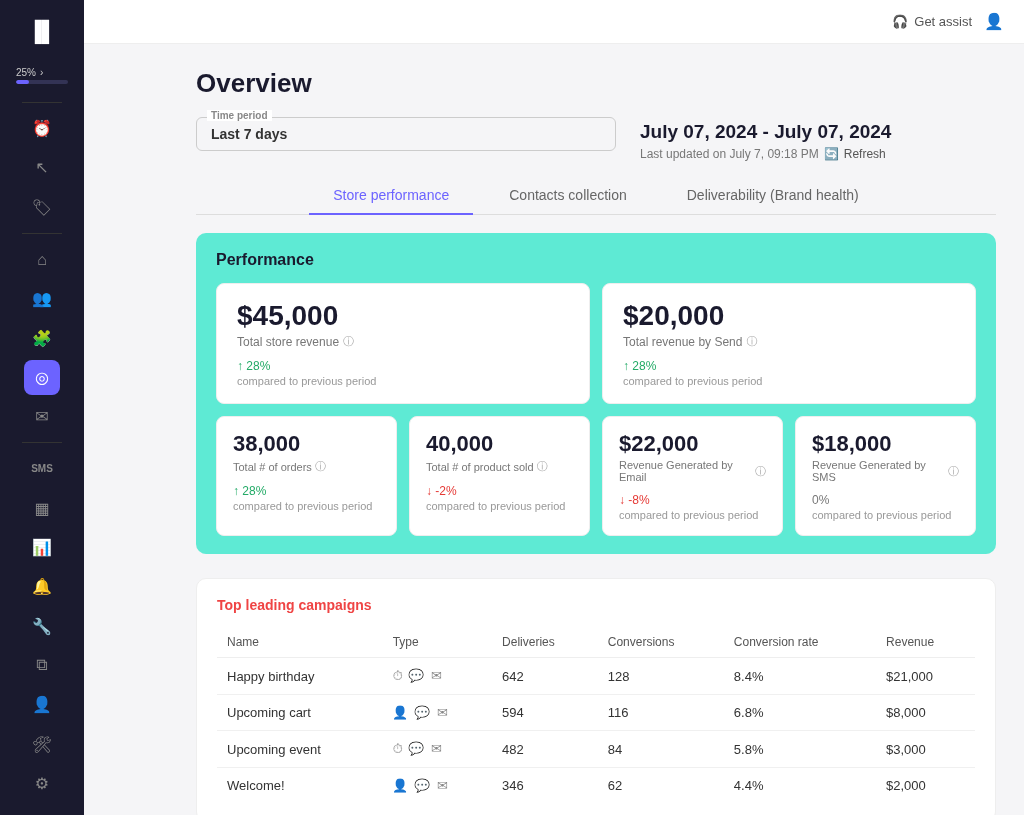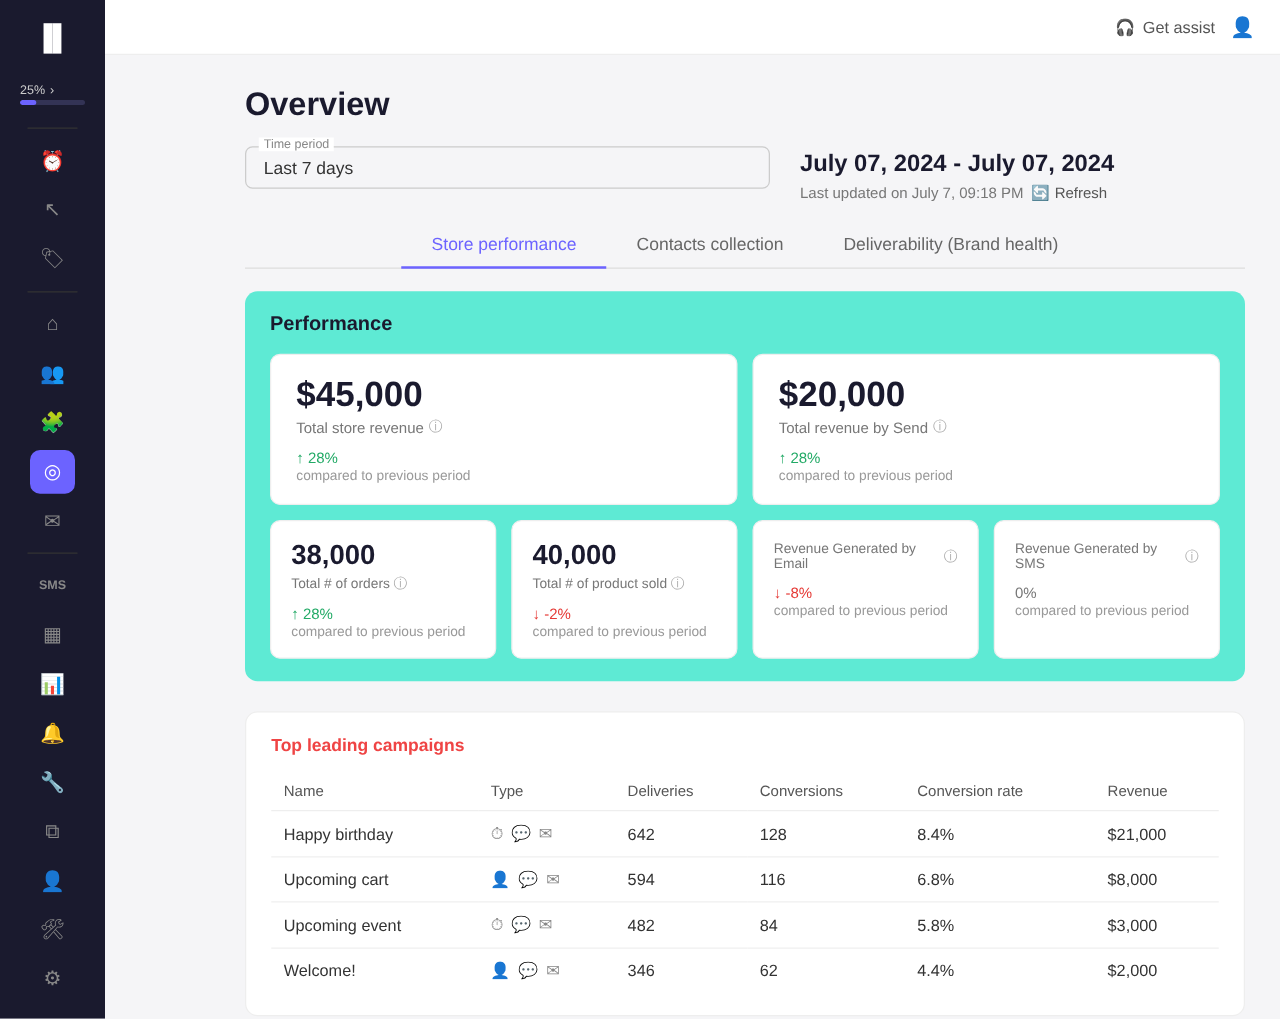--- a/index.html
+++ b/index.html
@@ -111,20 +111,21 @@
       align-items: flex-start;
       gap: 24px;
       margin-bottom: 16px;
     }
     .time-period-box {
       border: 1px solid #ccc;
       border-radius: 6px;
       padding: 8px 14px;
       width: 420px;
       position: relative;
+      font-weight: bold;
     }
     .time-period-label {
       font-size: 10px;
       color: #888;
       position: absolute;
       top: -8px;
       left: 10px;
       background: white;
       padding: 0 4px;
     }
@@ -147,21 +148,21 @@
       font-size: 12px;
       cursor: pointer;
       border: none;
       background: none;
       padding: 0;
     }
 
     
     .tabs {
       display: flex;
-      gap: 0;
+      gap: 12px;
       margin-bottom: 18px;
       justify-content: center;
       border-bottom: 1px solid #ddd;
     }
     .tab {
       padding: 10px 24px;
       font-size: 14px;
       color: #666;
       cursor: pointer;
       border-bottom: 2px solid transparent;
@@ -342,27 +343,29 @@
           <div class="sub-metric-label">
             Total # of product sold <span class="info-icon">ⓘ</span>
           </div>
           <div class="metric-change down">↓ -2%</div>
           <div class="metric-compare">compared to previous period</div>
         </div>
       </div>
 
       <div style="display:grid;grid-template-columns:1fr 1fr;gap:12px;">
         <div class="sub-metric-card">
+          <div class="sub-metric-value">$22,000</div>
           <div class="sub-metric-label">
             Revenue Generated by Email <span class="info-icon">ⓘ</span>
           </div>
           <div class="metric-change down">↓ -8%</div>
           <div class="metric-compare">compared to previous period</div>
         </div>
         <div class="sub-metric-card">
+          <div class="sub-metric-value">$18,000</div>
           <div class="sub-metric-label">
             Revenue Generated by SMS <span class="info-icon">ⓘ</span>
           </div>
           <div class="metric-change neutral">0%</div>
           <div class="metric-compare">compared to previous period</div>
         </div>
       </div>
     </div>
   </div>
 

